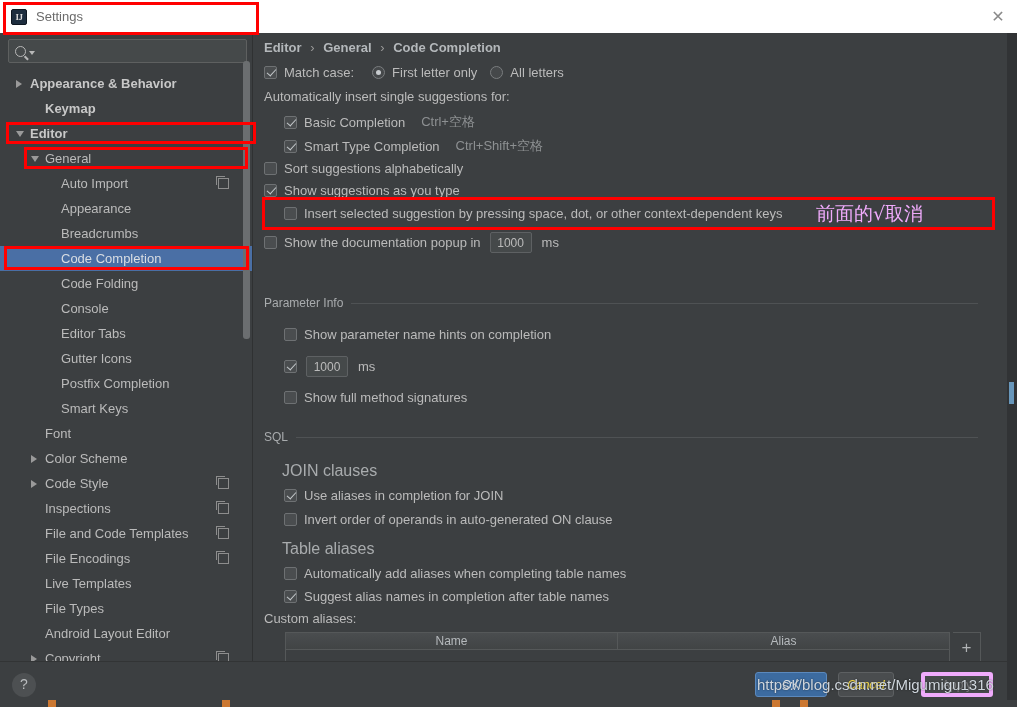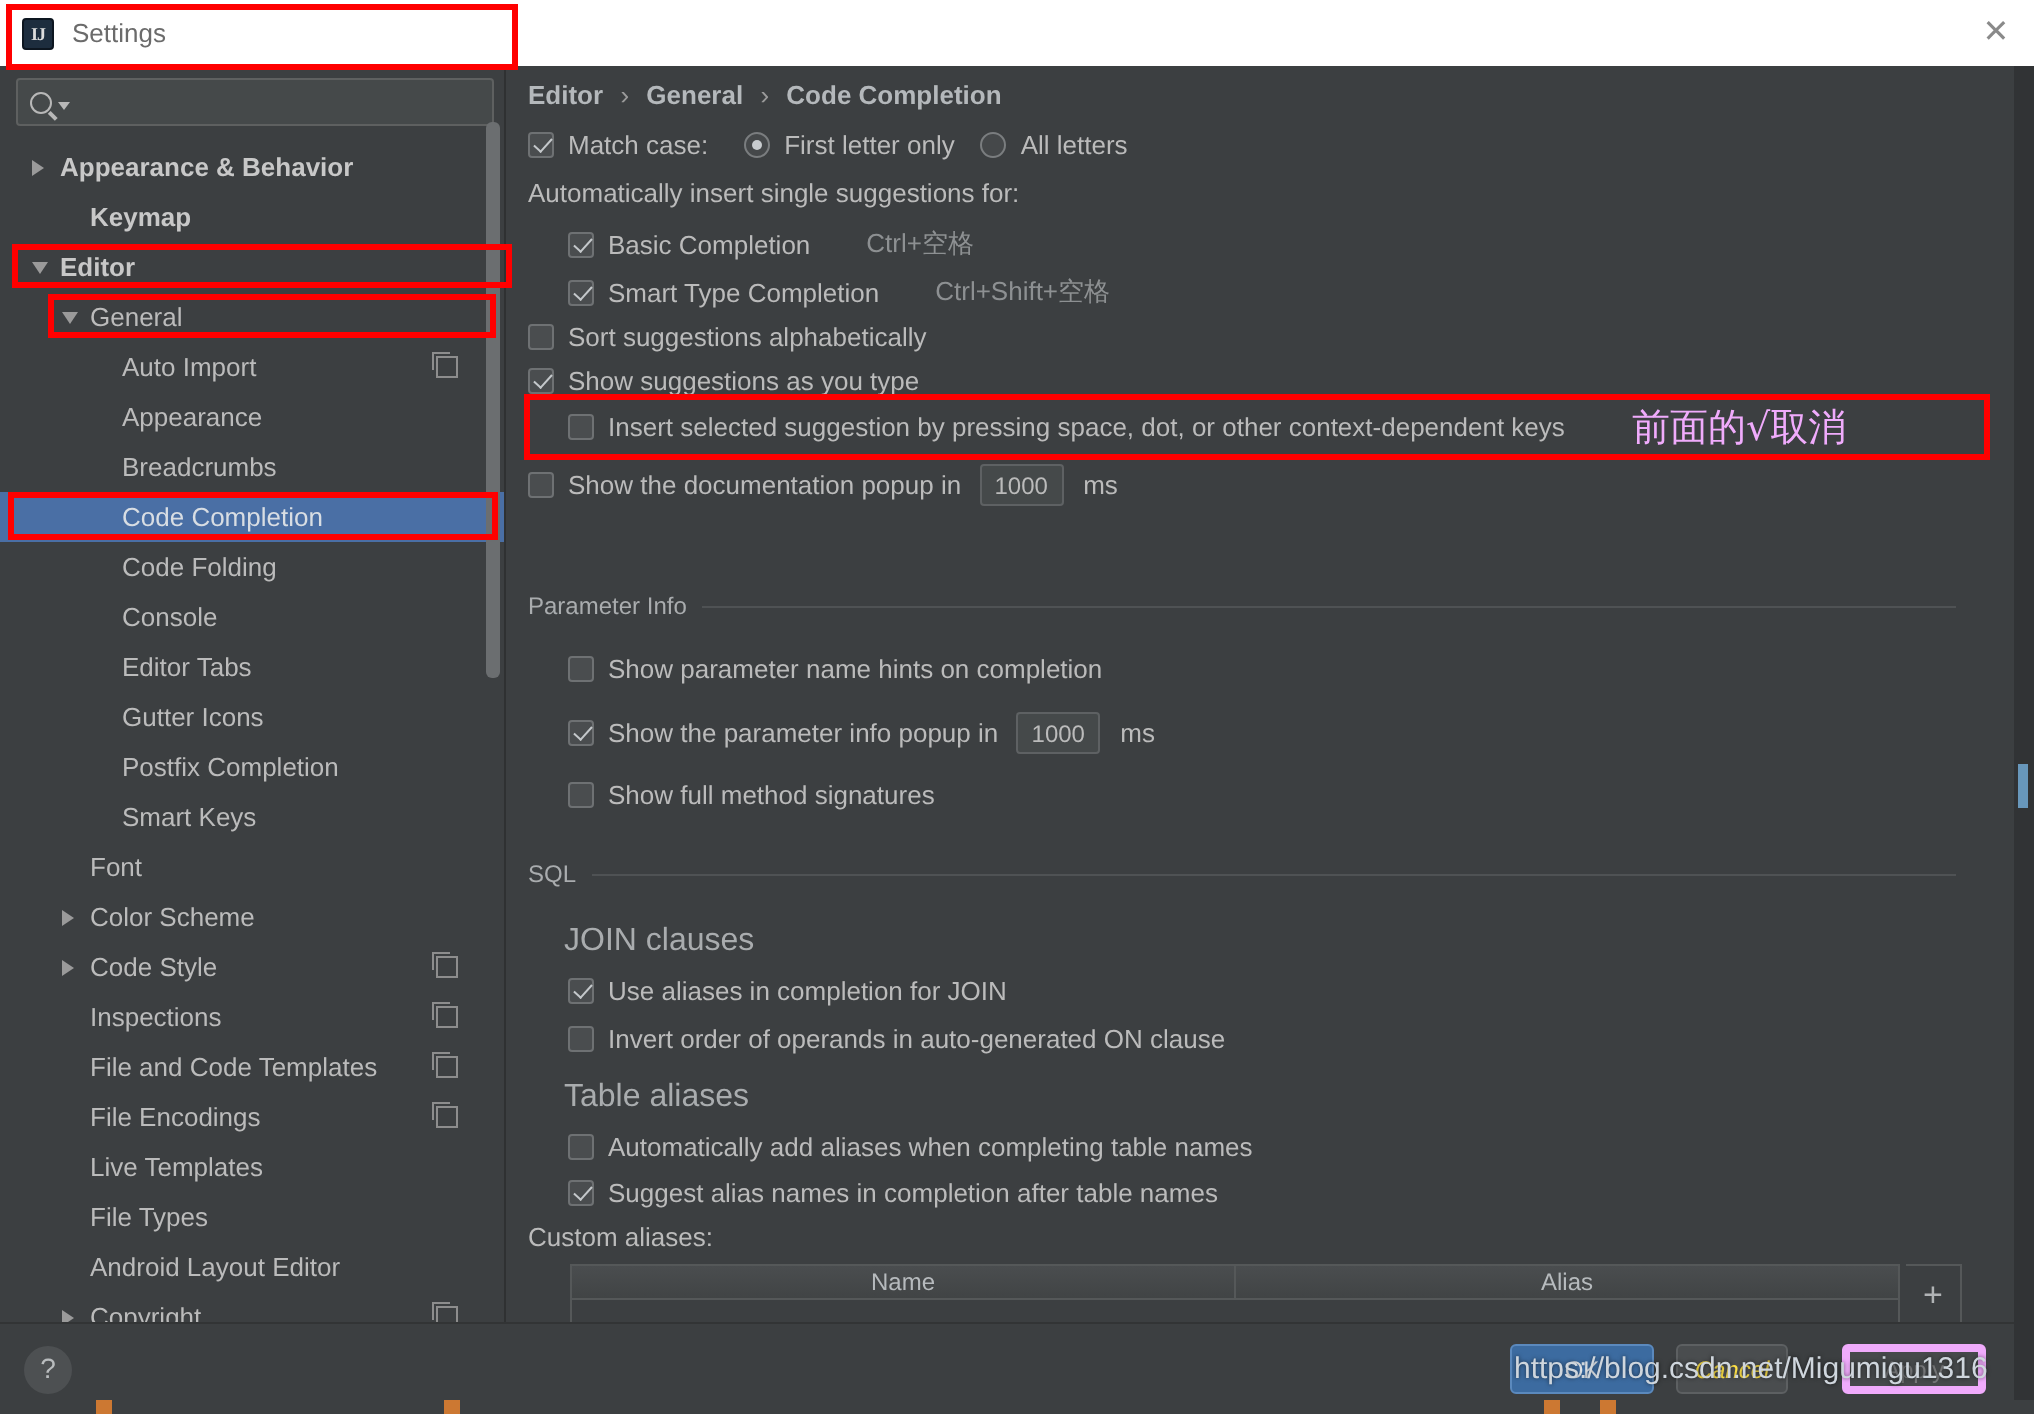--- a/index.html
+++ b/index.html
@@ -76,21 +76,21 @@
 
   .cb { width:13px; height:13px; border:1px solid #6e7173; background:#4a4d4f; border-radius:2px; position:relative; flex:none; }
   .cb.checked::after {
     content:""; position:absolute; left:4px; top:0px; width:4px; height:8px;
     border:solid #c4c8cb; border-width:0 1.8px 1.8px 0; transform:rotate(42deg);
   }
   .rb { width:13px; height:13px; border:1px solid #7a7d7f; border-radius:50%; background:#45484a; position:relative; flex:none; }
   .rb.checked::after { content:""; position:absolute; left:3px; top:3px; width:5px; height:5px; background:#c8cccf; border-radius:50%; }
 
   .lbltext { margin-left:7px; }
-  .shortcut { margin-left:28px; color:#8d9092; }
+  .shortcut { margin-left:16px; color:#8d9092; }
   .plain { color:#bbbbbb; }
 
   .numfield {
     width:42px; height:21px; background:#45494a; border:1px solid #5e6163; border-radius:2px;
     color:#bbbbbb; font-size:12px; display:flex; align-items:center; justify-content:center;
   }
 
   .grouphdr { position:absolute; display:flex; align-items:center; width:714px; }
   .grouphdr .gt { font-size:12px; color:#a9acae; padding-right:8px; white-space:nowrap; }
   .grouphdr .gl { flex:1; height:1px; background:#4f5254; }
@@ -316,21 +316,20 @@
         <span class="gl"></span>
       </div>
 
       <div class="row" style="left:31px; top:294px;">
         <span class="cb"></span>
         <span class="lbltext">Show parameter name hints on completion</span>
       </div>
 
       <div class="row" style="left:31px; top:323px;">
         <span class="cb checked"></span>
-        <span class="lbltext">Show the parameter info popup in</span>
         <span class="numfield" style="margin-left:9px;">1000</span>
         <span class="lbltext" style="margin-left:10px;">ms</span>
       </div>
 
       <div class="row" style="left:31px; top:357px;">
         <span class="cb"></span>
         <span class="lbltext">Show full method signatures</span>
       </div>
 
       <div class="grouphdr" style="left:11px; top:397px;">

